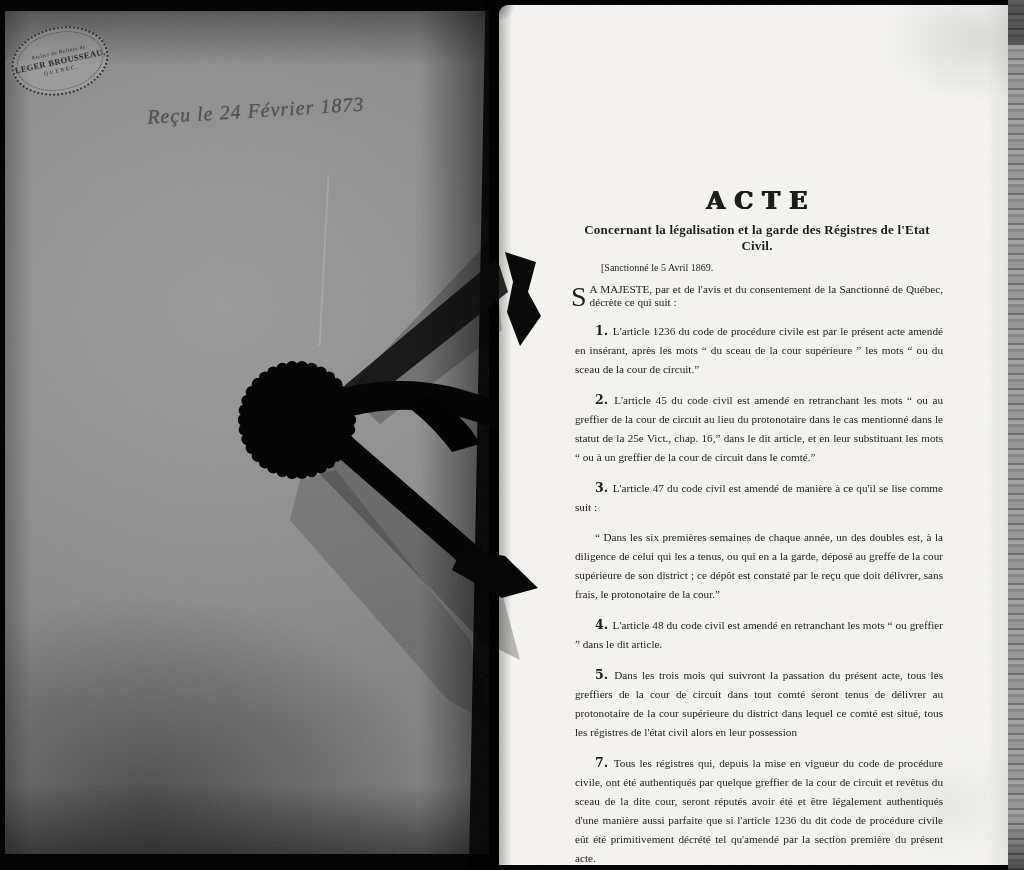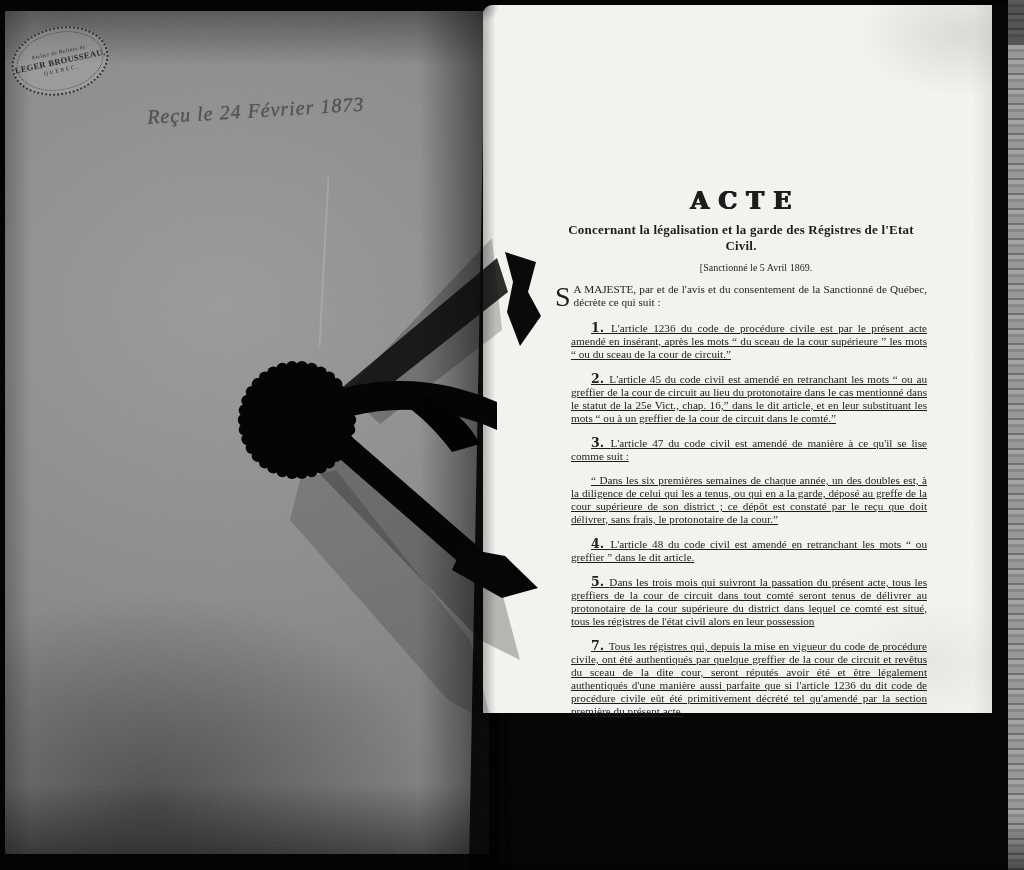--- a/index.html
+++ b/index.html
@@ -37,41 +37,41 @@
     font-style:italic;font-size:20px;color:#4e4e4e;
     transform:rotate(-3.5deg);letter-spacing:1px;white-space:nowrap;
     text-shadow:0 0 1px rgba(70,70,70,.75);}
 
   
   .gutter{position:absolute;left:468px;top:0;width:46px;height:870px;background:#020202;
     -webkit-clip-path:polygon(38% 0,68% 0,92% 100%,2% 100%);
     clip-path:polygon(38% 0,68% 0,92% 100%,2% 100%);}
 
   
-  .right-page{position:absolute;left:483px;top:5px;width:509px;height:708px;
+  .right-page{position:absolute;left:499px;top:5px;width:509px;height:860px;
     border-radius:9px 0 0 0;
     background:
       radial-gradient(130px 90px at 88% 93%, rgba(0,0,0,.05), transparent 70%),
       radial-gradient(150px 90px at 94% 4%, rgba(0,0,0,.10), transparent 70%),
       radial-gradient(24px 24px at 0% 0%, rgba(0,0,0,.35), transparent 70%),
       linear-gradient(to right, rgba(0,0,0,.26), rgba(0,0,0,0) 13px),
       linear-gradient(to left, rgba(0,0,0,.07), transparent 20px),
       #f4f3ef;
     color:#1b1b1b;}
   .content{position:absolute;left:72px;top:0;width:372px;}
   .acte-title{margin:181px 0 0 0;text-align:center;font-family:"DejaVu Serif",serif;
     font-weight:bold;font-size:24px;letter-spacing:9px;text-indent:9px;
     text-shadow:.7px 0 currentColor,-.7px 0 currentColor,0 .4px currentColor;}
   .subtitle{margin:7px 0 0 0;text-align:center;font-weight:bold;font-size:13px;
     letter-spacing:.2px;}
-  .sanction{margin:8px 0 0 0;text-align:center;font-size:10px;padding-left:30px;}
+  .sanction{margin:8px 0 0 0;text-align:left;font-size:10px;padding-left:30px;}
   .preamble{margin:10px 0 0 0;font-size:11.2px;line-height:13.4px;text-align:justify;}
   .dropcap{float:left;font-size:28px;line-height:23px;padding:2px 3px 0 0;font-weight:normal;}
-  .sec{margin:11px 0 0 16px;font-size:11.2px;line-height:13px;text-align:justify;
-    text-indent:20px;text-decoration:underline;}
+  .sec{margin:11px 0 0 4px;font-size:11.2px;line-height:19px;text-align:justify;
+    text-indent:20px;}
   .sec .num{font-family:"DejaVu Serif",serif;font-weight:bold;font-size:12.5px;}
 
   
   .fore-edge{position:absolute;left:1008px;top:0;width:16px;height:870px;
     background:
       linear-gradient(to bottom, rgba(0,0,0,.45) 0 42px, transparent 46px),
       linear-gradient(to bottom, transparent 820px, rgba(0,0,0,.5)),
       repeating-linear-gradient(180deg,#a3a3a3 0 4px,#878787 4px 7px,#979797 7px 13px,#6f6f6f 13px 15px),
       #999;}
 

